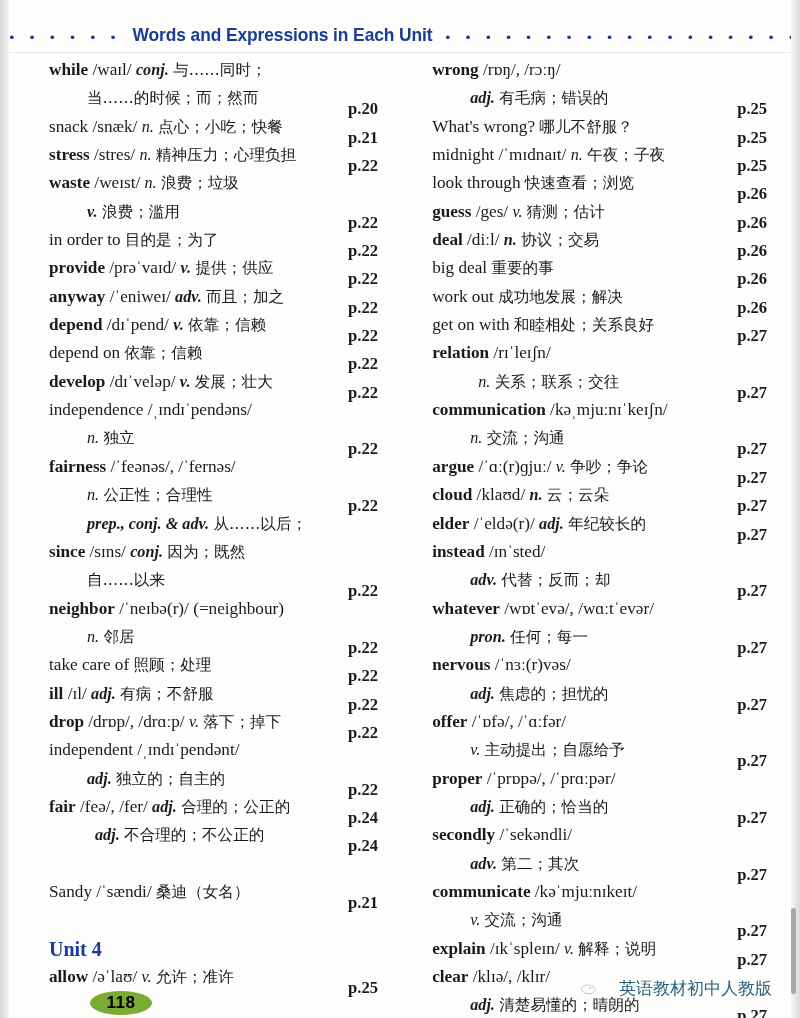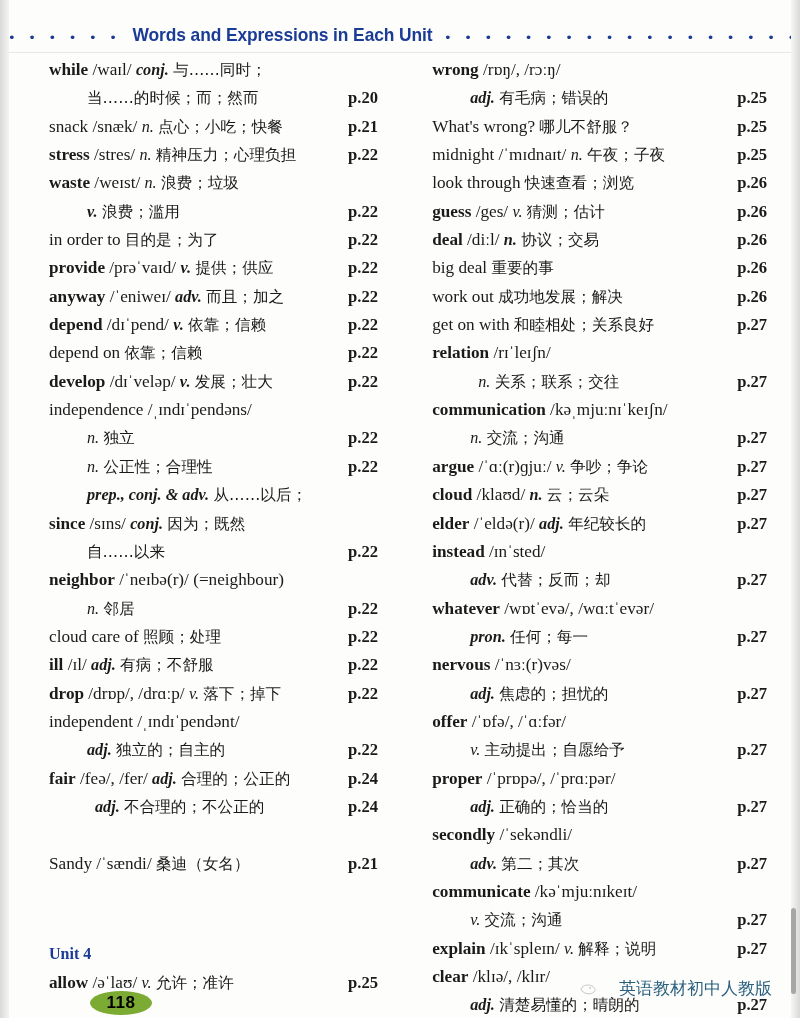--- a/index.html
+++ b/index.html
@@ -110,33 +110,33 @@
   .w.plain  { font-weight: normal; }
   .ipa      { font-weight: normal; }
   .pos      { font-style: italic; font-weight: bold; font-size: 16.2px; }
   .pos.light{ font-weight: normal; }
   .cn       { font-family: "DejaVu Sans", sans-serif; font-size: 15.6px; }
   .pg {
     position: absolute;
     font-weight: bold;
     font-size: 16.6px;
     white-space: nowrap;
+    margin-top: 11px;
   }
   .col-left  .pg { left: 299px; }
   .col-right .pg { left: 305px; }
 
   
   .unit-head {
     font-family: "Liberation Serif", serif;
     font-weight: bold;
-    font-size: 16px;
+    font-size: 20px;
     color: #1b3c96;
     line-height: 28.35px;
     white-space: nowrap;
-    margin-top: 34px;
   }
 
   
   .page-badge {
     position: absolute;
     left: 90px;
     top: 991px;
     width: 62px;
     height: 24px;
     border-radius: 50%;
@@ -217,27 +217,28 @@
         <div class="entry"><span class="w">waste</span> <span class="ipa">/weɪst/</span> <span class="pos light">n.</span> <span class="cn">浪费；垃圾</span></div>
         <div class="entry indent"> <span class="pos">v.</span> <span class="cn">浪费；滥用</span><span class="pg">p.22</span></div>
         <div class="entry"><span class="w plain">in order to</span> <span class="cn">目的是；为了</span><span class="pg">p.22</span></div>
         <div class="entry"><span class="w">provide</span> <span class="ipa">/prəˈvaɪd/</span> <span class="pos">v.</span> <span class="cn">提供；供应</span><span class="pg">p.22</span></div>
         <div class="entry"><span class="w">anyway</span> <span class="ipa">/ˈeniweɪ/</span> <span class="pos">adv.</span> <span class="cn">而且；加之</span><span class="pg">p.22</span></div>
         <div class="entry"><span class="w">depend</span> <span class="ipa">/dɪˈpend/</span> <span class="pos">v.</span> <span class="cn">依靠；信赖</span><span class="pg">p.22</span></div>
         <div class="entry"><span class="w plain">depend on</span> <span class="cn">依靠；信赖</span><span class="pg">p.22</span></div>
         <div class="entry"><span class="w">develop</span> <span class="ipa">/dɪˈveləp/</span> <span class="pos">v.</span> <span class="cn">发展；壮大</span><span class="pg">p.22</span></div>
         <div class="entry"><span class="w plain">independence</span> <span class="ipa">/ˌɪndɪˈpendəns/</span></div>
         <div class="entry indent"> <span class="pos light">n.</span> <span class="cn">独立</span><span class="pg">p.22</span></div>
+        <div class="entry"><span class="w">fairness</span> <span class="ipa">/ˈfeənəs/, /ˈfernəs/</span></div>
         <div class="entry indent"> <span class="pos light">n.</span> <span class="cn">公正性；合理性</span><span class="pg">p.22</span></div>
         <div class="entry indent"> <span class="pos">prep., conj. &amp; adv.</span> <span class="cn">从……以后；</span></div>
         <div class="entry"><span class="w">since</span> <span class="ipa">/sɪns/</span> <span class="pos">conj.</span> <span class="cn">因为；既然</span></div>
         <div class="entry indent"> <span class="cn">自……以来</span><span class="pg">p.22</span></div>
         <div class="entry"><span class="w">neighbor</span> <span class="ipa">/ˈneɪbə(r)/ (=neighbour)</span></div>
         <div class="entry indent"> <span class="pos light">n.</span> <span class="cn">邻居</span><span class="pg">p.22</span></div>
-        <div class="entry"><span class="w plain">cloud care of</span> <span class="cn">照顾；处理</span><span class="pg">p.22</span></div>
+        <div class="entry"><span class="w plain">take care of</span> <span class="cn">照顾；处理</span><span class="pg">p.22</span></div>
         <div class="entry"><span class="w">ill</span> <span class="ipa">/ɪl/</span> <span class="pos">adj.</span> <span class="cn">有病；不舒服</span><span class="pg">p.22</span></div>
         <div class="entry"><span class="w">drop</span> <span class="ipa">/drɒp/, /drɑːp/</span> <span class="pos light">v.</span> <span class="cn">落下；掉下</span><span class="pg">p.22</span></div>
         <div class="entry"><span class="w plain">independent</span> <span class="ipa">/ˌɪndɪˈpendənt/</span></div>
         <div class="entry indent"> <span class="pos">adj.</span> <span class="cn">独立的；自主的</span><span class="pg">p.22</span></div>
         <div class="entry"><span class="w">fair</span> <span class="ipa">/feə/, /fer/</span> <span class="pos">adj.</span> <span class="cn">合理的；公正的</span><span class="pg">p.24</span></div>
         <div class="entry indent2"> <span class="pos">adj.</span> <span class="cn">不合理的；不公正的</span><span class="pg">p.24</span></div>
         <div class="entry spacer"></div>
         <div class="entry"><span class="w plain">Sandy</span> <span class="ipa">/ˈsændi/</span> <span class="cn">桑迪（女名）</span><span class="pg">p.21</span></div>
         <div class="entry spacer"></div>
         <div class="unit-head">Unit 4</div>

